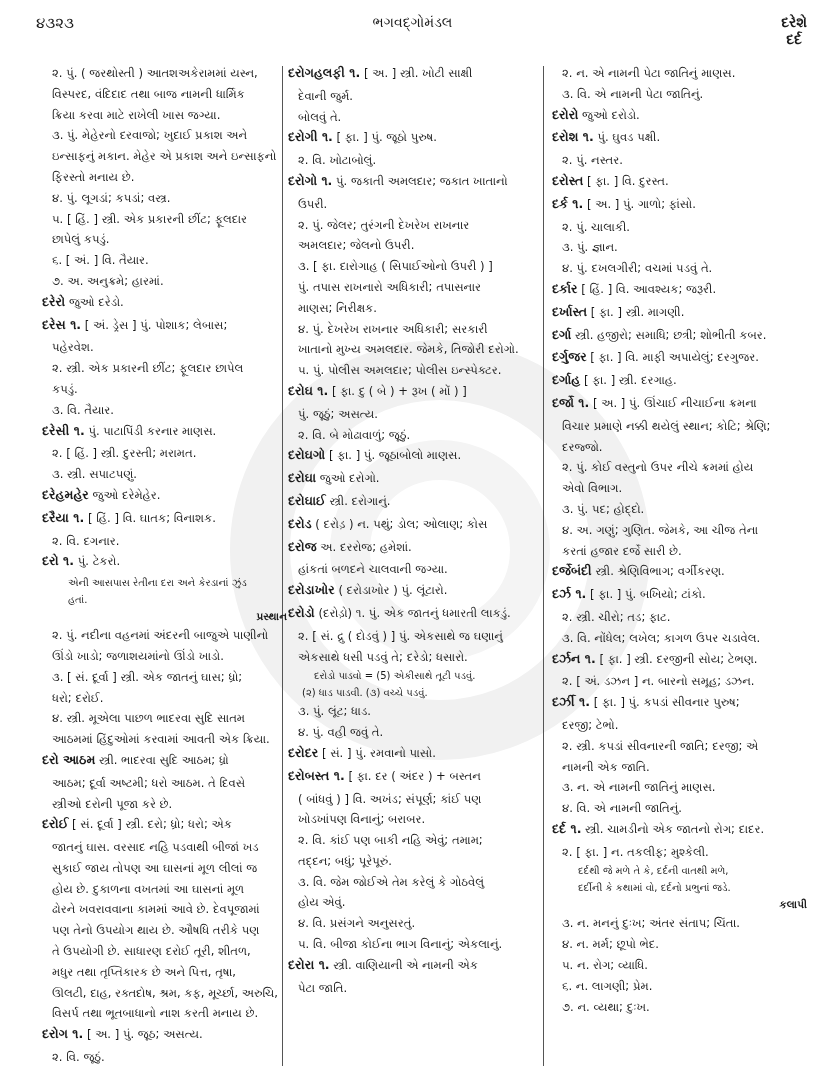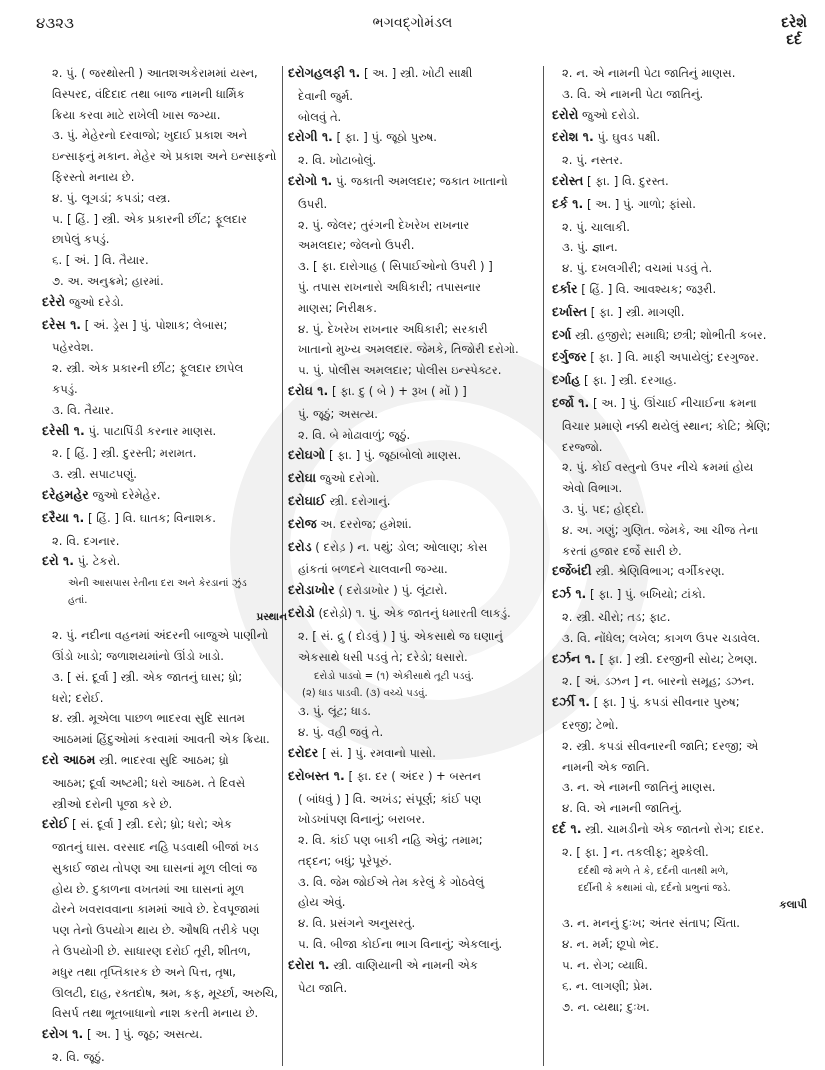--- a/index.html
+++ b/index.html
@@ -109,28 +109,28 @@
     <div class="line sense">માણસ; નિરીક્ષક.</div>
     <div class="line sense">૪. પું. દેખરેખ રાખનાર અધિકારી; સરકારી</div>
     <div class="line sense">ખાતાનો મુખ્ય અમલદાર. જેમકે, તિજોરી દરોગો.</div>
     <div class="line sense">૫. પું. પોલીસ અમલદાર; પોલીસ ઇન્સ્પેક્ટર.</div>
     <div class="line entry"><span class="hw">દરોઘ ૧.</span><span> [ ફા. દુ ( બે ) + રૂખ ( મોં ) ]</span></div>
     <div class="line sense">પું. જૂઠું; અસત્ય.</div>
     <div class="line sense">૨. વિ. બે મોઢાવાળું; જૂઠું.</div>
     <div class="line entry"><span class="hw">દરોઘગો</span><span> [ ફા. ] પું. જૂઠાબોલો માણસ.</span></div>
     <div class="line entry"><span class="hw">દરોઘા</span><span> જુઓ દરોગો.</span></div>
     <div class="line entry"><span class="hw">દરોઘાઈ</span><span> સ્ત્રી. દરોગાનું.</span></div>
+    <div class="line entry"><span class="hw">દરોડ</span><span> ( દરોડ઼ ) ન. પથું; ડોલ; ઓલાણ; કોસ</span></div>
     <div class="line entry"><span class="hw">દરોજ</span><span> અ. દરરોજ; હમેશાં.</span></div>
-    <div class="line entry"><span class="hw">દરોડ</span><span> ( દરોડ઼ ) ન. પથું; ડોલ; ઓલાણ; કોસ</span></div>
     <div class="line sense">હાંકતાં બળદને ચાલવાની જગ્યા.</div>
     <div class="line entry"><span class="hw">દરોડાખોર</span><span> ( દરોડાખોર ) પું. લૂંટારો.</span></div>
     <div class="line entry"><span class="hw">દરોડો</span><span> (દરોડ઼ો) ૧. પું. એક જાતનું ધમારતી લાકડું.</span></div>
     <div class="line sense">૨. [ સં. દ્રુ ( દોડવું ) ] પું. એકસાથે જ ઘણાનું</div>
     <div class="line sense">એકસાથે ધસી પડવું તે; દરેડો; ધસારો.</div>
-    <div class="line quote">દરોડો પાડવો = (૧) એકીસાથે તૂટી પડવું.</div>
+    <div class="line quote">દરોડો પાડવો = (5) એકીસાથે તૂટી પડવું.</div>
     <div class="line quote" style="padding-left: 14px;">(૨) ધાડ પાડવી. (૩) વચ્ચે પડવું.</div>
     <div class="line sense">૩. પું. લૂંટ; ધાડ.</div>
     <div class="line sense">૪. પું. વહી જવું તે.</div>
     <div class="line entry"><span class="hw">દરોદર</span><span> [ સં. ] પું. રમવાનો પાસો.</span></div>
     <div class="line entry"><span class="hw">દરોબસ્ત ૧.</span><span> [ ફા. દર ( અંદર ) + બસ્તન</span></div>
     <div class="line sense">( બાંધવું ) ] વિ. અખંડ; સંપૂર્ણ; કાંઈ પણ</div>
     <div class="line sense">ખોડખાંપણ વિનાનું; બરાબર.</div>
     <div class="line sense">૨. વિ. કાંઈ પણ બાકી નહિ એવું; તમામ;</div>
     <div class="line sense">તદ્દન; બધું; પૂરેપૂરું.</div>
     <div class="line sense">૩. વિ. જેમ જોઈએ તેમ કરેલું કે ગોઠવેલું</div>

